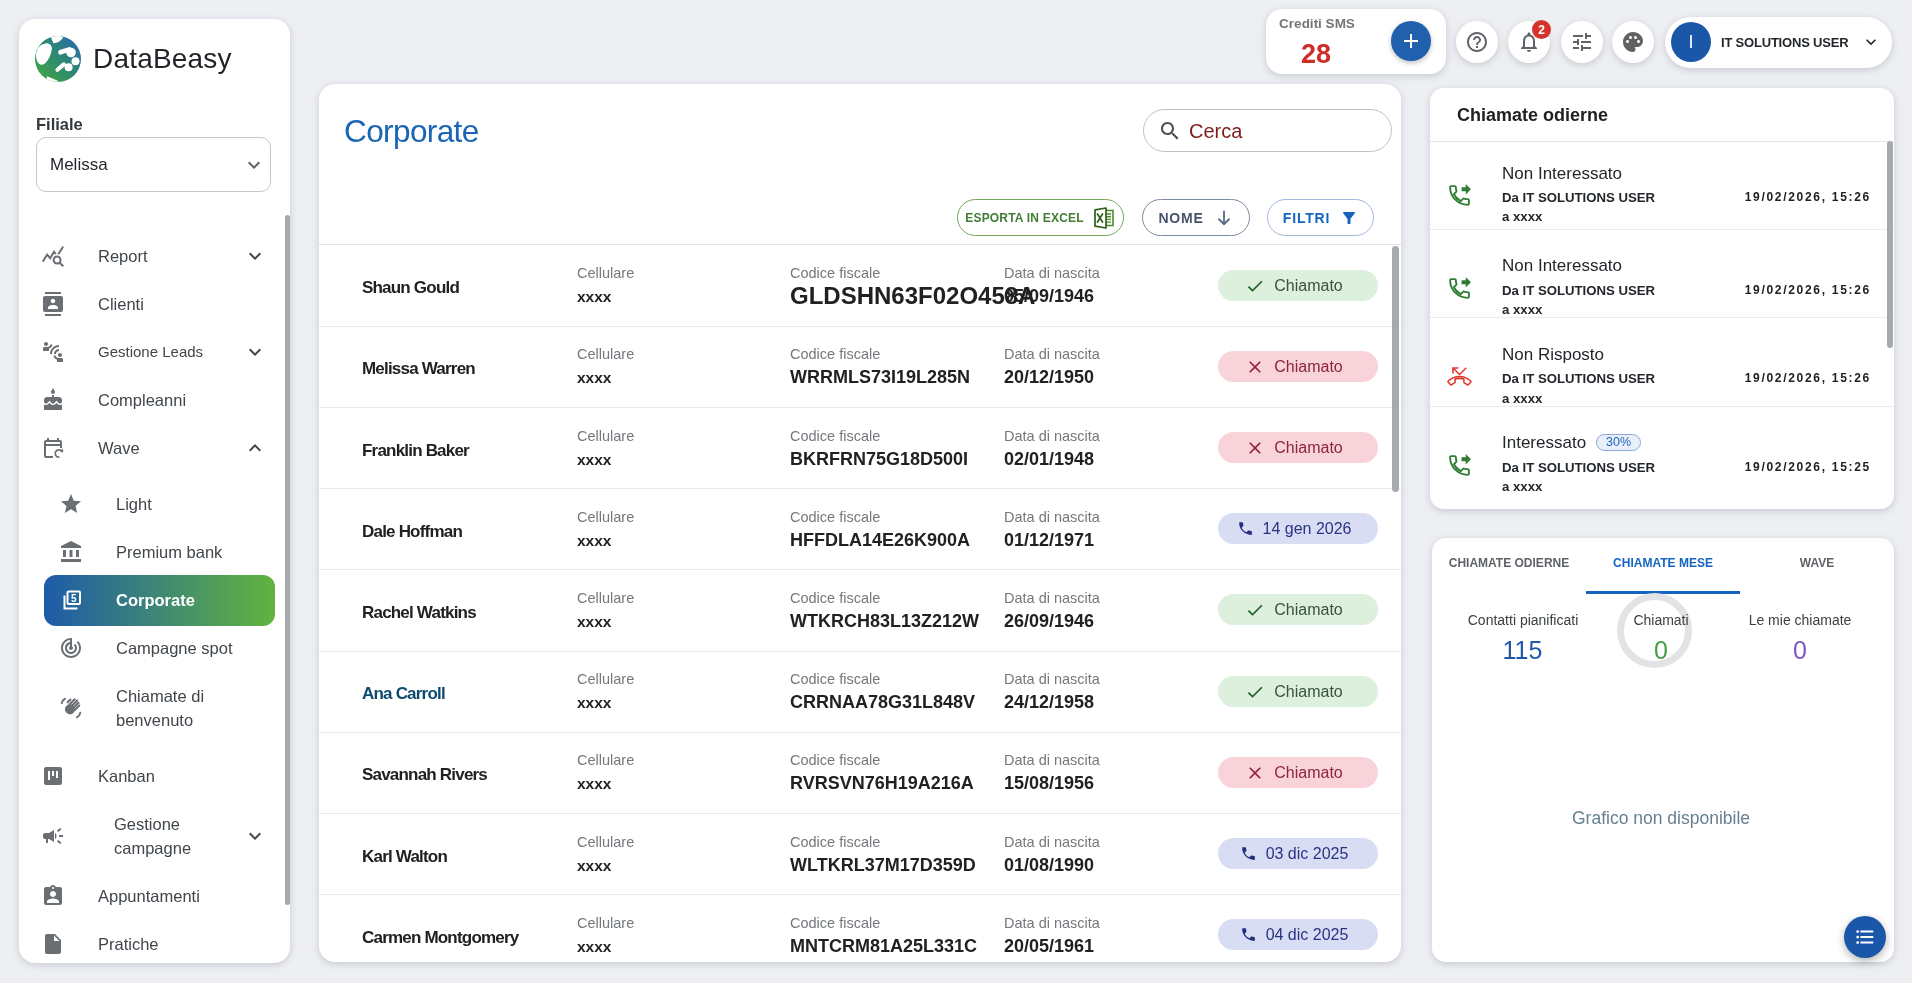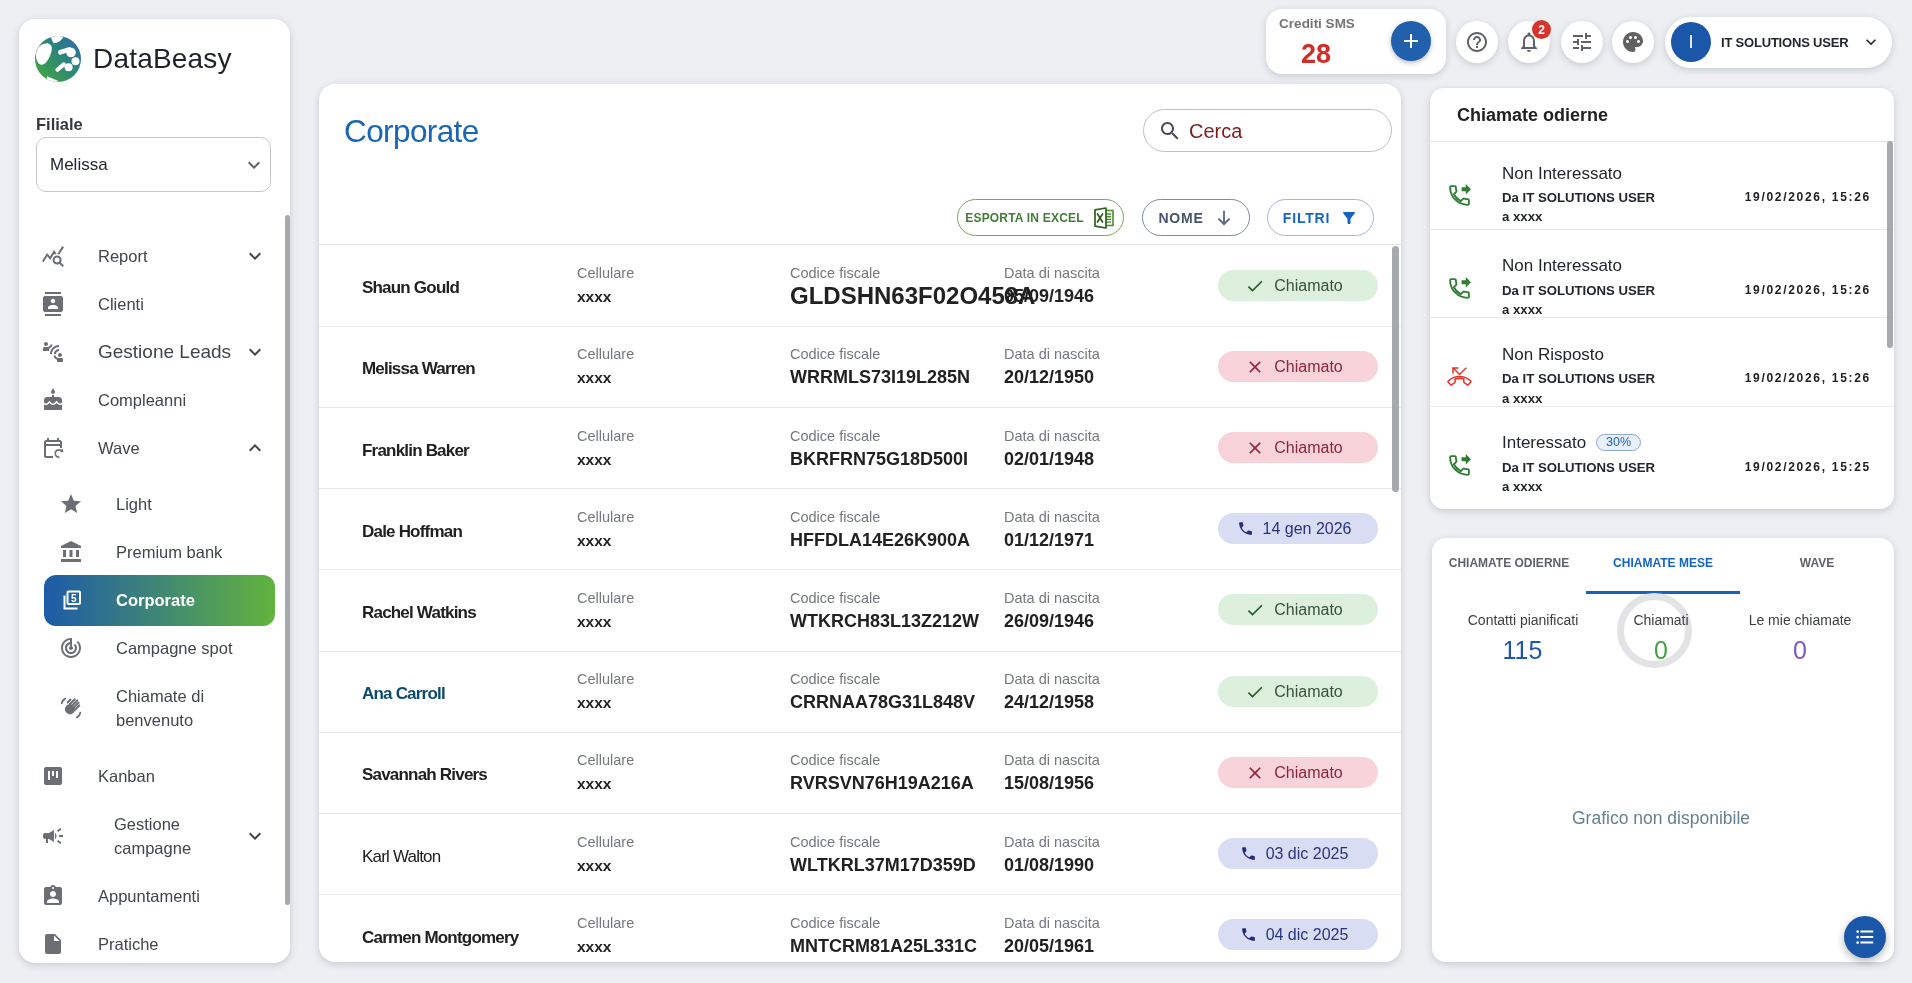--- a/index.html
+++ b/index.html
@@ -45,21 +45,21 @@
 <div style="position:absolute;left:223.8px;top:225px;width:24px;height:24px;"><svg width="24" height="24" viewBox="0 0 24 24" fill="#40464b">
         <path d="M16.59 8.59L12 13.17 7.41 8.59 6 10l6 6 6-6z"></path>
       </svg></div>
 <div style="position:absolute;left:22px;top:273px;width:24px;height:24px;"><svg width="24" height="24" viewBox="0 0 24 24" fill="#6b6f73">
         <path d="M20 0H4v2h16V0zM4 24h16v-2H4v2zM20 4H4c-1.1 0-2 .9-2 2v12c0 1.1.9 2 2 2h16c1.1 0 2-.9 2-2V6c0-1.1-.9-2-2-2zm-8 2.75c1.24 0 2.25 1.01 2.25 2.25s-1.01 2.25-2.25 2.25S9.75 10.24 9.75 9 10.76 6.75 12 6.75zM17 17H7v-1.5c0-1.67 3.33-2.5 5-2.5s5 .83 5 2.5V17z"></path>
       </svg></div>
 <div style="position:absolute;left:79px;top:285px;transform:translateY(-50%);font-size:16.5px;line-height:24px;color:#40464b;font-weight:400;">Clienti</div>
 <div style="position:absolute;left:22px;top:321px;width:24px;height:24px;"><svg width="24" height="24" viewBox="0 0 24 24" fill="#6b6f73">
         <path d="M11 14H9c0-4.97 4.03-9 9-9v2c-3.87 0-7 3.13-7 7zm7-3V9c-2.76 0-5 2.24-5 5h2c0-1.66 1.34-3 3-3zM7 4c0-1.11-.89-2-2-2s-2 .89-2 2 .89 2 2 2 2-.89 2-2zm4.45.5h-2C9.21 5.92 7.99 7 6.5 7h-3C2.67 7 2 7.67 2 8.5V11h6V8.74c1.86-.59 3.25-2.21 3.45-4.24zM19 17c1.11 0 2-.89 2-2s-.89-2-2-2-2 .89-2 2 .89 2 2 2zm1.5 1h-3c-1.49 0-2.71-1.08-2.95-2.5h-2c.2 2.03 1.59 3.65 3.45 4.24V22h6v-2.5c0-.83-.67-1.5-1.5-1.5z"></path>
       </svg></div>
-<div style="position:absolute;left:79px;top:333px;transform:translateY(-50%);font-size:19px;line-height:24px;color:#40464b;font-weight:400;text-align:center;">Gestione Leads</div>
+<div style="position:absolute;left:79px;top:333px;transform:translateY(-50%);font-size:15px;line-height:24px;color:#40464b;font-weight:400;text-align:center;">Gestione Leads</div>
 <div style="position:absolute;left:223.8px;top:321px;width:24px;height:24px;"><svg width="24" height="24" viewBox="0 0 24 24" fill="#40464b">
         <path d="M16.59 8.59L12 13.17 7.41 8.59 6 10l6 6 6-6z"></path>
       </svg></div>
 <div style="position:absolute;left:22px;top:369px;width:24px;height:24px;"><svg width="24" height="24" viewBox="0 0 24 24" fill="#6b6f73">
         <path d="M12 6c1.11 0 2-.9 2-2 0-.38-.1-.73-.29-1.03L12 0l-1.71 2.97c-.19.3-.29.65-.29 1.03 0 1.1.9 2 2 2zm4.6 9.99l-1.07-1.07-1.08 1.07c-1.3 1.3-3.58 1.31-4.89 0l-1.07-1.07-1.09 1.07c-.65.65-1.52 1.01-2.44 1.01-.73 0-1.4-.23-1.96-.61V21c0 .55.45 1 1 1h16c.55 0 1-.45 1-1v-4.61c-.56.38-1.23.61-1.96.61-.92 0-1.79-.36-2.44-1.01zM18 9h-5V7h-2v2H6c-1.66 0-3 1.34-3 3v1.54c0 1.08.88 1.96 1.96 1.96.52 0 1.02-.2 1.38-.57l2.14-2.13 2.13 2.13c.74.74 2.03.74 2.77 0l2.14-2.13 2.13 2.13c.37.37.86.57 1.38.57 1.08 0 1.96-.88 1.96-1.96V12c.01-1.66-1.33-3-2.99-3z"></path>
       </svg></div>
 <div style="position:absolute;left:79px;top:381px;transform:translateY(-50%);font-size:16.5px;line-height:24px;color:#40464b;font-weight:400;">Compleanni</div>
 <div style="position:absolute;left:22px;top:417px;width:24px;height:24px;"><svg width="24" height="24" viewBox="0 0 24 24" fill="#6b6f73">
         <path d="M21 12V6c0-1.1-.9-2-2-2h-1V2h-2v2H8V2H6v2H5c-1.1 0-2 .9-2 2v14c0 1.1.9 2 2 2h7v-2H5V10h14v2h2zM5 8V6h14v2H5z"></path>
         <path d="M17.8 21.2 a3.7 3.7 0 1 1 3.2-5.7" fill="none" stroke="#6b6f73" stroke-width="1.7" stroke-linecap="round"></path>
@@ -293,21 +293,21 @@
       <div style="position:absolute;left:685px;top:699px;transform:translateY(-50%);font-size:18px;font-weight:700;color:#212121;">15/08/1956</div>
       <div style="position:absolute;left:899px;top:673px;width:160px;height:31px;border-radius:16px;background:#f9d3da;display:flex;align-items:center;justify-content:center;gap:9px;padding-right:8px;">
       <span style="display:flex;">
           <svg width="20" height="20" viewBox="0 0 24 24" fill="#97243a">
             <path d="M19 6.41L17.59 5 12 10.59 6.41 5 5 6.41 10.59 12 5 17.59 6.41 19 12 13.41 17.59 19 19 17.59 13.41 12z"></path>
           </svg>
         </span>
         <span style="font-size:16px;color:#8c2638;font-weight:500;">Chiamato</span>
       </div>
 <div style="position:absolute;left:0px;top:729px;width:1082px;height:1px;background:#e9e9ea;"></div>
-      <div style="position:absolute;left:43px;top:773px;transform:translateY(-50%);font-size:17px;font-weight:400;letter-spacing:-0.8px;color:#212121;">Karl Walton</div>
+      <div style="position:absolute;left:43px;top:773px;transform:translateY(-50%);font-size:17px;font-weight:700;letter-spacing:-0.8px;color:#212121;">Karl Walton</div>
       <div style="position:absolute;left:258px;top:758px;transform:translateY(-50%);font-size:14.5px;color:#74787c;">Cellulare</div>
       <div style="position:absolute;left:258px;top:781px;transform:translateY(-50%);font-size:18px;font-weight:700;color:#212121;"><span style="font-size:15.5px;letter-spacing:0;">xxxx</span></div>
       <div style="position:absolute;left:471px;top:758px;transform:translateY(-50%);font-size:14.5px;color:#74787c;">Codice fiscale</div>
       <div style="position:absolute;left:471px;top:781px;transform:translateY(-50%);font-size:18px;font-weight:700;color:#212121;">WLTKRL37M17D359D</div>
       <div style="position:absolute;left:685px;top:758px;transform:translateY(-50%);font-size:14.5px;color:#74787c;">Data di nascita</div>
       <div style="position:absolute;left:685px;top:781px;transform:translateY(-50%);font-size:18px;font-weight:700;color:#212121;">01/08/1990</div>
       <div style="position:absolute;left:899px;top:754px;width:160px;height:31px;border-radius:16px;background:#d9ddf4;display:flex;align-items:center;justify-content:center;gap:9px;padding-right:8px;">
       <span style="display:flex;">
           <svg width="17" height="17" viewBox="0 0 24 24" fill="#242e7d">
             <path d="M6.62 10.79c1.44 2.83 3.76 5.14 6.59 6.59l2.2-2.2c.27-.27.67-.36 1.02-.24 1.12.37 2.33.57 3.57.57.55 0 1 .45 1 1V20c0 .55-.45 1-1 1-9.39 0-17-7.61-17-17 0-.55.45-1 1-1h3.5c.55 0 1 .45 1 1 0 1.25.2 2.45.57 3.57.11.35.03.74-.25 1.02l-2.2 2.2z"></path>

